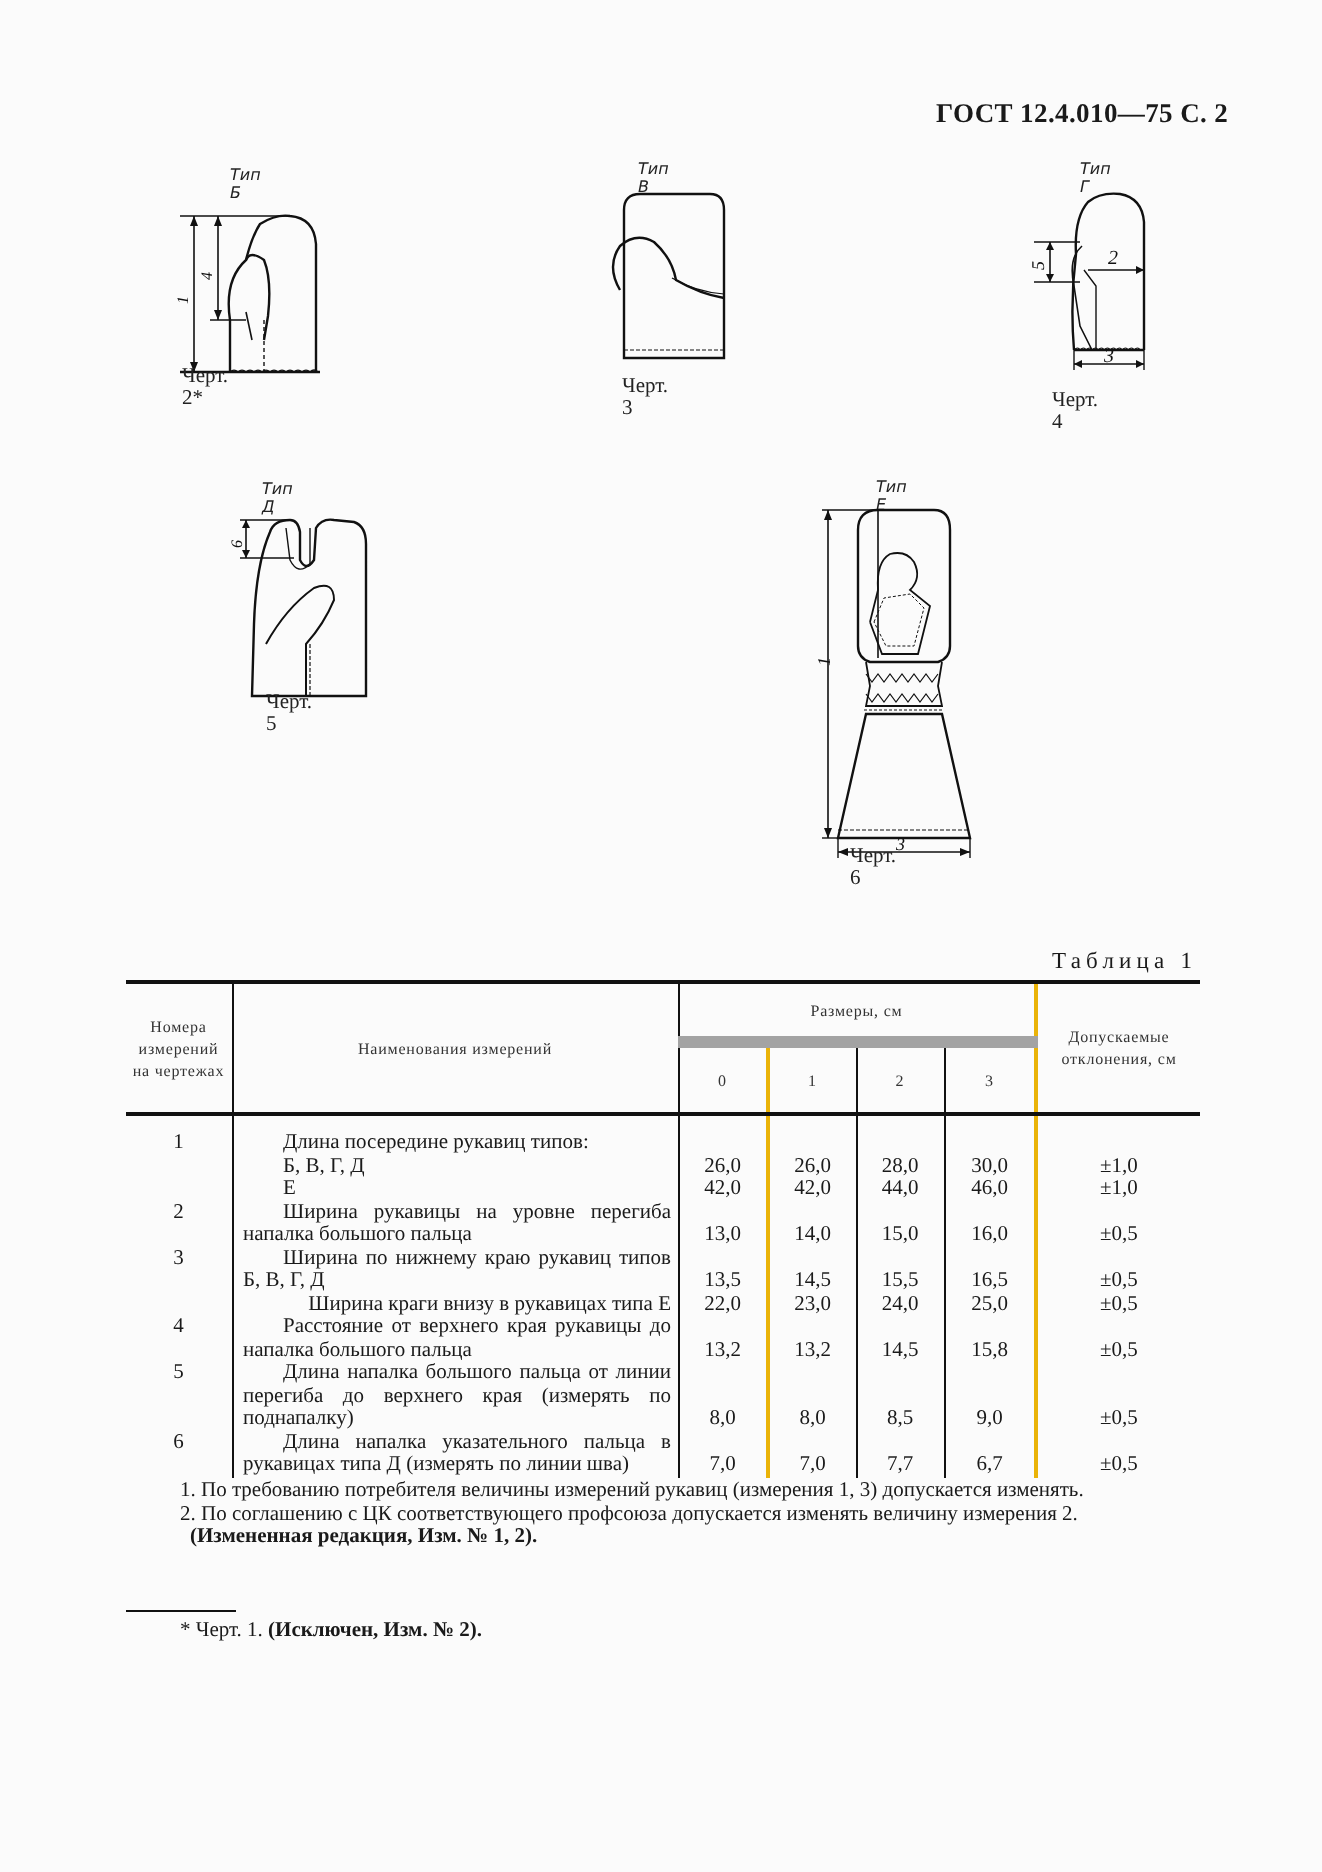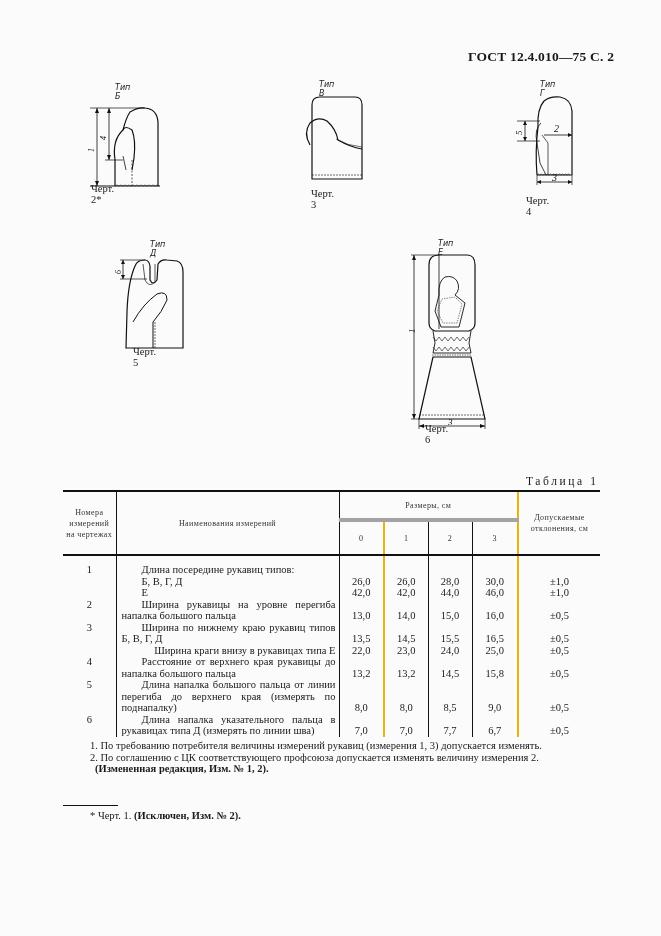--- a/index.html
+++ b/index.html
@@ -115,21 +115,21 @@
         <path d="M62 91 l-4 -2 v4 z"></path>
     </g>
     <text x="4" y="44" font-size="9" font-style="italic" transform="rotate(-90 8 40)" fill="#111">5</text>
     <text x="44" y="41" font-size="10" font-style="italic" fill="#111">2</text>
     <text x="42" y="90" font-size="10" font-style="italic" fill="#111">3</text>
   </svg>
   <span class="fig-caption" style="left:16px; top:118px;">Черт. 4</span>
 </div>
 
 <div class="fig" style="left:115px; top:236px;">
-  <span class="fig-type" style="left:35px; top:4px;">Тип Д</span>
+  <span class="fig-type" style="left:16px; top:4px;">Тип Д</span>
   <svg width="70" height="100" style="position:absolute; left:0; top:16px;">
     <g fill="none" stroke="#111" stroke-width="1.2">
       <path d="M11 96 L12 60 Q13 30 20 14 Q22 8 30 8 Q34 8 35 14 L35 28 Q38 34 42 28 L43 12 Q46 7 52 8 L62 9 Q68 11 68 20 L68 96 Z"></path>
       <path d="M28 12 L30 28 Q34 36 40 30 L40 12" stroke-width="0.7"></path>
       <path d="M18 70 Q28 52 42 42 Q52 38 52 48 Q47 60 38 70 L38 96" stroke-width="1"></path>
       <path d="M40 70 L40 96" stroke-dasharray="2,1" stroke-width="0.6"></path>
       <line x1="5" y1="8" x2="30" y2="8" stroke-width="0.7"></line>
       <line x1="5" y1="27" x2="32" y2="27" stroke-width="0.7"></line>
       <line x1="8" y1="8" x2="8" y2="27" stroke-width="0.8"></line>
     </g>
@@ -184,21 +184,21 @@
       <col style="width:45px">
       <col style="width:44px">
       <col style="width:44px">
       <col style="width:46px">
       <col style="width:82px">
   </colgroup>
   <thead>
     <tr>
       <th rowspan="2" style="padding:0 2px;">Номера измерений на чертежах</th>
       <th rowspan="2" class="vl">Наименования измерений</th>
-      <th colspan="4" class="vl sizes-head" style="border-bottom:4px solid #a3a3a3;">Размеры, см</th>
+      <th colspan="4" class="vl sizes-head" style="border-bottom:6px solid #a3a3a3;">Размеры, см</th>
       <th rowspan="2" class="vlb" style="padding:0 3px;">Допускаемые отклонения, см</th>
     </tr>
     <tr>
       <th class="vl size-col">0</th>
       <th class="vlb size-col">1</th>
       <th class="vl size-col">2</th>
       <th class="vl size-col">3</th>
     </tr>
   </thead>
   <tbody>

